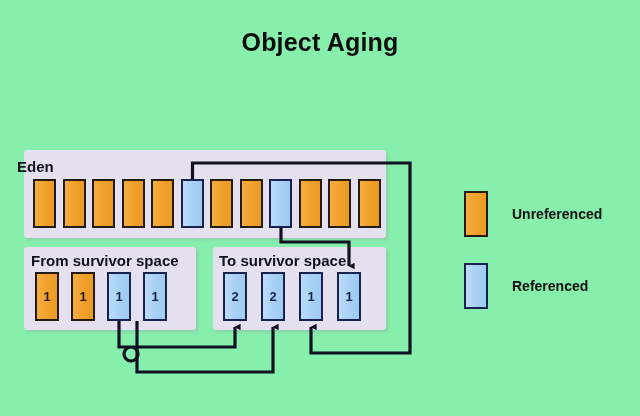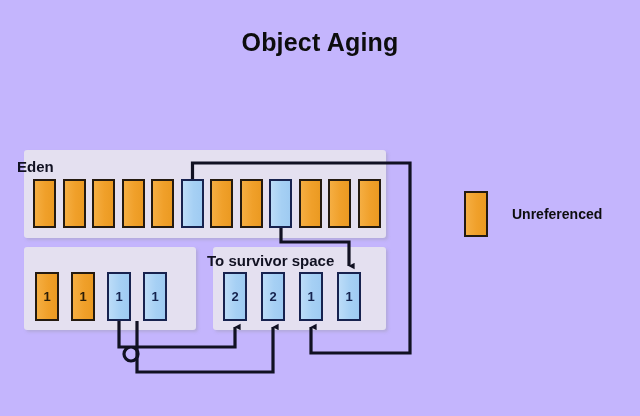--- a/index.html
+++ b/index.html
@@ -4,21 +4,21 @@
 <style>
   html, body {
     margin: 0;
     padding: 0;
     background: #ffffff;
   }
   #canvas {
     position: relative;
     width: 640px;
     height: 416px;
-    background: #c4b5fd;
+    background: #86efac;
     font-family: "Liberation Sans", sans-serif;
     overflow: hidden;
   }
   #title {
     position: absolute;
     left: 0;
     top: 28px;
     width: 640px;
     text-align: center;
     font-size: 25px;
@@ -106,23 +106,24 @@
 <body>
 
 <div id="canvas">
 
   <div id="title">Object Aging</div>
 
   <div class="panel" style="left:24px; top:150px; width:362px; height:88px;"></div>
   <div class="panel-label" style="left:17px; top:158px;">Eden</div>
 
   <div class="panel" style="left:24px; top:247px; width:172px; height:83px;"></div>
+  <div class="panel-label" style="left:31px; top:252px;">From survivor  space</div>
 
   <div class="panel" style="left:213px; top:247px; width:173px; height:83px;"></div>
-  <div class="panel-label" style="left:207px; top:252px;text-align:center;">To survivor  space</div>
+  <div class="panel-label" style="left:219px; top:252px;text-align:center;">To survivor  space</div>
 
   <div class="block orange" style="left:33px;  top:179px; width:23px; height:49px;"></div>
   <div class="block orange" style="left:63px;  top:179px; width:23px; height:49px;"></div>
   <div class="block orange" style="left:92px;  top:179px; width:23px; height:49px;"></div>
   <div class="block orange" style="left:122px; top:179px; width:23px; height:49px;"></div>
   <div class="block orange" style="left:151px; top:179px; width:23px; height:49px;"></div>
   <div class="block blue" style="left:181px; top:179px; width:23px; height:49px;"></div>
   <div class="block orange" style="left:210px; top:179px; width:23px; height:49px;"></div>
   <div class="block orange" style="left:240px; top:179px; width:23px; height:49px;"></div>
   <div class="block blue" style="left:269px; top:179px; width:23px; height:49px;"></div>
@@ -160,15 +161,19 @@
              L 235 347 L 235 327" fill="none" stroke="#111122" stroke-width="3.2" stroke-linejoin="miter" stroke-linecap="butt" marker-end="url(#arrowup)"></path>
 
     <path d="M 137 321 L 137 372 L 273 372 L 273 327" fill="none" stroke="#111122" stroke-width="3.2" stroke-linejoin="miter" stroke-linecap="butt" marker-end="url(#arrowup)"></path>
   </svg>
 
   <div id="legend">
     <div class="legend-row" style="top:0px;">
       <div class="legend-swatch orange"></div>
       <div class="legend-text">Unreferenced</div>
     </div>
+    <div class="legend-row" style="top:72px;">
+      <div class="legend-swatch blue"></div>
+      <div class="legend-text">Referenced</div>
+    </div>
   </div>
 
 </div>
 
 </body></html>

